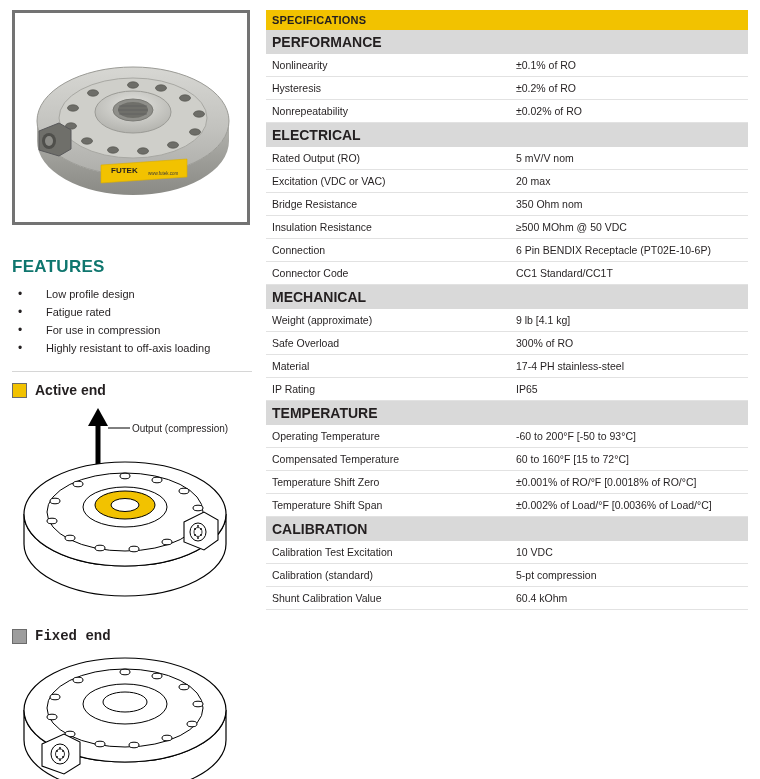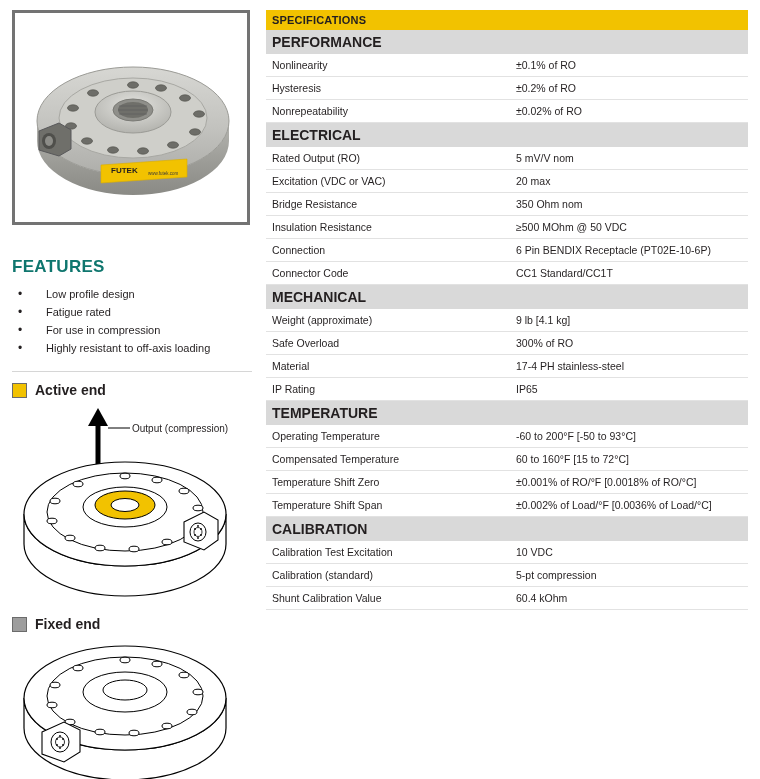--- a/index.html
+++ b/index.html
@@ -265,21 +265,21 @@
             <circle cx="189" cy="127" r="0.9"></circle>
             <circle cx="183" cy="133" r="0.9"></circle>
             <circle cx="189" cy="133" r="0.9"></circle>
             <circle cx="186" cy="124" r="0.9"></circle>
             <circle cx="186" cy="136" r="0.9"></circle>
           </g>
         </g>
       </svg>
     </div>
 
-    <div class="legend" style="margin-top:4px;">
+    <div class="legend" style="margin-top:16px;font-family:Liberation Mono, monospace;">
       <span class="swatch fixed"></span>
       <span class="legend-label">Fixed end</span>
     </div>
 
     <div class="diagram-wrap">
       <svg width="250" height="160" viewBox="0 0 250 160">
 
         <path d="M12 62 A101 52 0 0 0 214 62 L214 92 A101 52 0 0 1 12 92 Z" fill="#ffffff" stroke="#000" stroke-width="1.2"></path>
         <ellipse cx="113" cy="62" rx="101" ry="52" fill="#ffffff" stroke="#000" stroke-width="1.2"></ellipse>
         <ellipse cx="113" cy="60" rx="78" ry="39" fill="#ffffff" stroke="#000" stroke-width="1"></ellipse>

